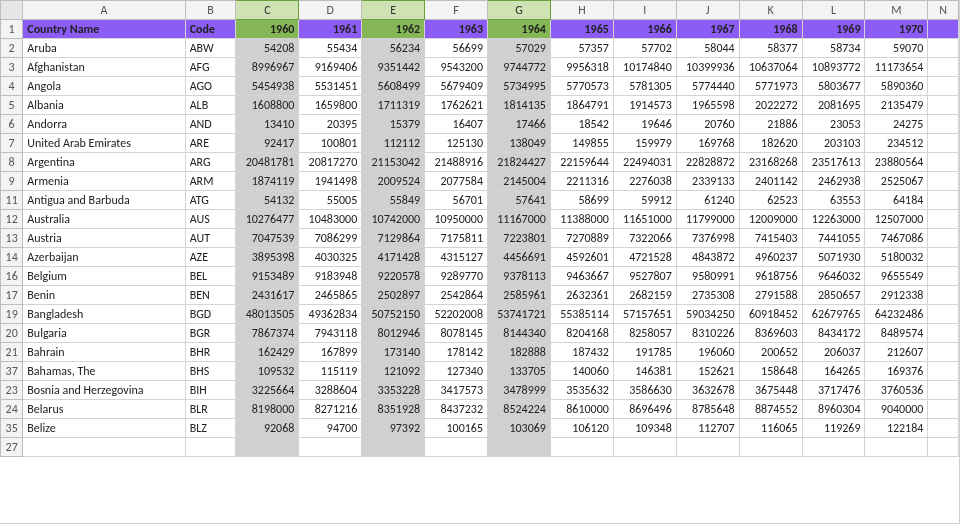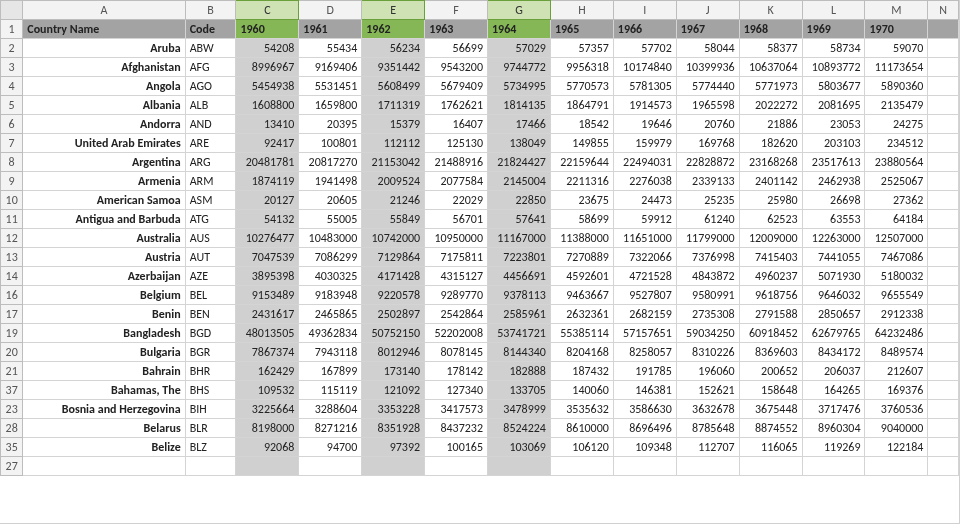--- a/index.html
+++ b/index.html
@@ -54,30 +54,30 @@
     border-color: #bdbdbd;
     width: 24px;
   }
   
   tbody td.cell {
     text-align: right;
     background: #fff;
   }
   
   tbody tr.titlerow td.cell {
-    background: #a3a3a3;
+    background: #8b5cf6;
     font-weight: bold;
     color: #222;
     text-align: left;
   }
   tbody tr.titlerow td.cell.num {
-    text-align: left;
-  }
-  
-  td.cell.cname { text-align: right; font-weight: bold; }
+    text-align: right;
+  }
+  
+  td.cell.cname { text-align: left; font-weight: normal; }
   td.cell.code  { text-align: left; }
   
   td.cell.selcol { background: #d0d0d0; }
   thead th.selcol { background: #cfe2b3; border: 1px solid #6b9f3a; color:#333; }
   tbody tr.titlerow td.cell.selcol { background: #86b757; }
   
   
   col.c-rowhdr { width: 22px; }
   col.c-name   { width: 160px; }
   col.c-code   { width: 50px; }
@@ -273,37 +273,20 @@
           <td class="cell selcol">2145004</td>
           <td class="cell">2211316</td>
           <td class="cell">2276038</td>
           <td class="cell">2339133</td>
           <td class="cell">2401142</td>
           <td class="cell">2462938</td>
           <td class="cell">2525067</td>
           <td class="cell"></td>
         </tr>
         <tr>
-          <td class="rowhdr">10</td>
-          <td class="cell cname">American Samoa</td>
-          <td class="cell code">ASM</td>
-          <td class="cell selcol">20127</td>
-          <td class="cell">20605</td>
-          <td class="cell selcol">21246</td>
-          <td class="cell">22029</td>
-          <td class="cell selcol">22850</td>
-          <td class="cell">23675</td>
-          <td class="cell">24473</td>
-          <td class="cell">25235</td>
-          <td class="cell">25980</td>
-          <td class="cell">26698</td>
-          <td class="cell">27362</td>
-          <td class="cell"></td>
-        </tr>
-        <tr>
           <td class="rowhdr">11</td>
           <td class="cell cname">Antigua and Barbuda</td>
           <td class="cell code">ATG</td>
           <td class="cell selcol">54132</td>
           <td class="cell">55005</td>
           <td class="cell selcol">55849</td>
           <td class="cell">56701</td>
           <td class="cell selcol">57641</td>
           <td class="cell">58699</td>
           <td class="cell">59912</td>
@@ -477,21 +460,21 @@
           <td class="cell selcol">3478999</td>
           <td class="cell">3535632</td>
           <td class="cell">3586630</td>
           <td class="cell">3632678</td>
           <td class="cell">3675448</td>
           <td class="cell">3717476</td>
           <td class="cell">3760536</td>
           <td class="cell"></td>
         </tr>
         <tr>
-          <td class="rowhdr">28</td>
+          <td class="rowhdr">24</td>
           <td class="cell cname">Belarus</td>
           <td class="cell code">BLR</td>
           <td class="cell selcol">8198000</td>
           <td class="cell">8271216</td>
           <td class="cell selcol">8351928</td>
           <td class="cell">8437232</td>
           <td class="cell selcol">8524224</td>
           <td class="cell">8610000</td>
           <td class="cell">8696496</td>
           <td class="cell">8785648</td>

